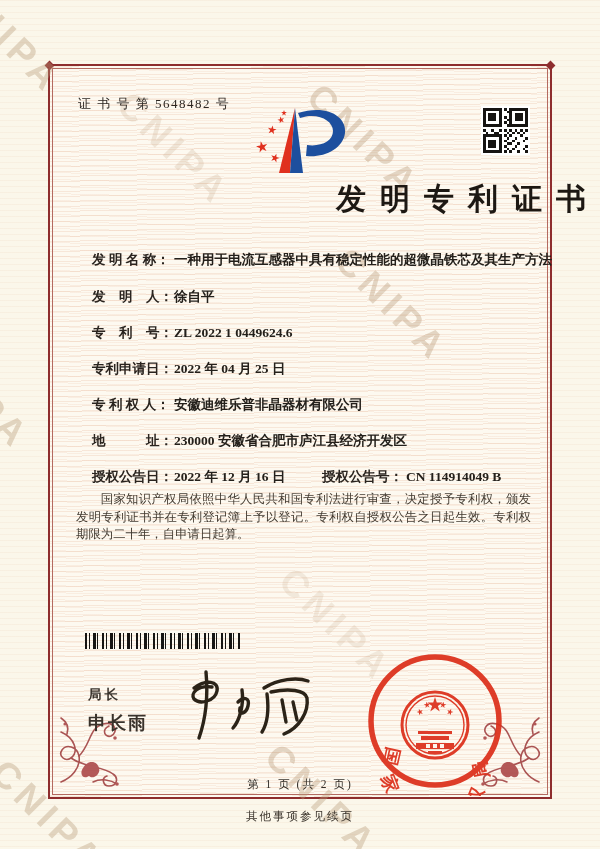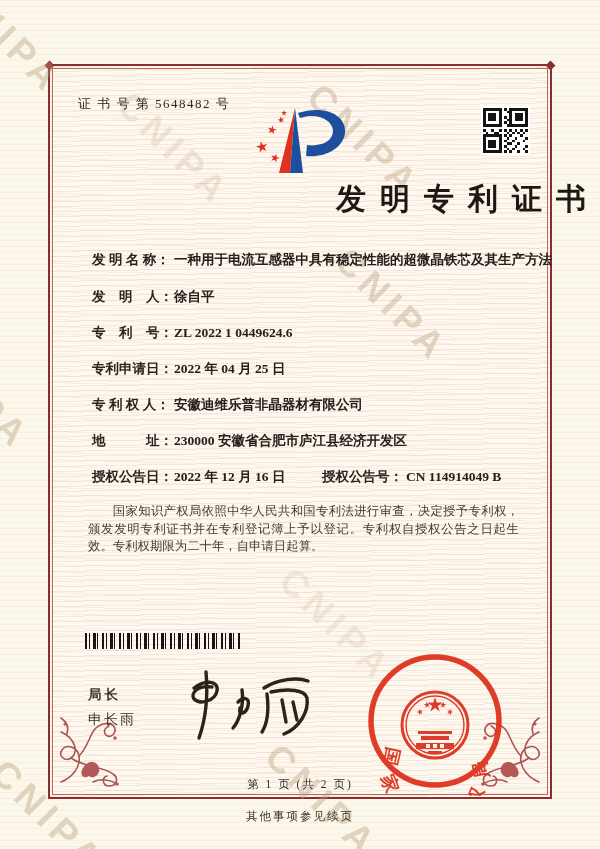--- a/index.html
+++ b/index.html
@@ -44,26 +44,26 @@
   .qr { position:absolute; left:481px; top:106px; width:49px; height:49px; background:#fff; padding:2px; }
   .title { position:absolute; left:0; right:0; top:179px; text-align:right;
     font-size:30px; font-weight:bold; letter-spacing:14px; text-indent:14px; color:#1d1813; }
   .field { position:absolute; left:80px; width:460px; font-size:13.5px; font-weight:bold; white-space:nowrap;margin-left:12px; }
   .field .lbl { display:inline-block; width:82px; }
   .field .val { color:#24201b; }
   .field-sub { position:absolute; left:230px; top:0; }
   .field-sub .lbl { width:84px; }
   .paras { position:absolute; left:76px; top:491px; width:455px; font-size:12.4px; line-height:17.6px;
     text-align:justify; color:#423a30; font-weight:500; }
-  .paras p { text-indent:2em; margin:12px; }
+  .paras p { text-indent:2em; margin:0; }
   .barcode { position:absolute; left:85px; top:633px; width:156px; height:16px;
     background:repeating-linear-gradient(90deg,#171513 0 2px,transparent 2px 4px,#171513 4px 5px,transparent 5px 8px,#171513 8px 11px,transparent 11px 12px,#171513 12px 13px,transparent 13px 17px); }
   .sig-title { position:absolute; left:88px; top:686px; font-size:13.5px; font-weight:bold; letter-spacing:3px; color:#39322b;
     font-family:"Liberation Sans","DejaVu Sans",sans-serif; }
-  .sig-name  { position:absolute; left:88px; top:711px; font-size:14px; font-weight:normal; letter-spacing:2px; color:#39322b;
+  .sig-name  { position:absolute; left:88px; top:711px; font-size:18px; font-weight:bold; letter-spacing:2px; color:#39322b;
     font-family:"Liberation Sans","DejaVu Sans",sans-serif; }
   .sig-hand { position:absolute; left:178px; top:664px; }
   .seal { position:absolute; left:360px; top:646px; width:150px; height:150px; }
   .seal-date { position:absolute; left:363px; top:733px; width:145px; text-align:center;
     font-size:13.5px; font-weight:bold; color:#15120f; letter-spacing:.5px; white-space:nowrap; }
   .page-info { position:absolute; left:0; right:0; top:777px; text-align:center; font-size:11.5px; color:#35302a; letter-spacing:2px; }
   .cont-note { position:absolute; left:0; right:0; top:809px; text-align:center; font-size:11.5px; color:#3c352d; letter-spacing:2px; }
 </style>
 </head>
 <body>

